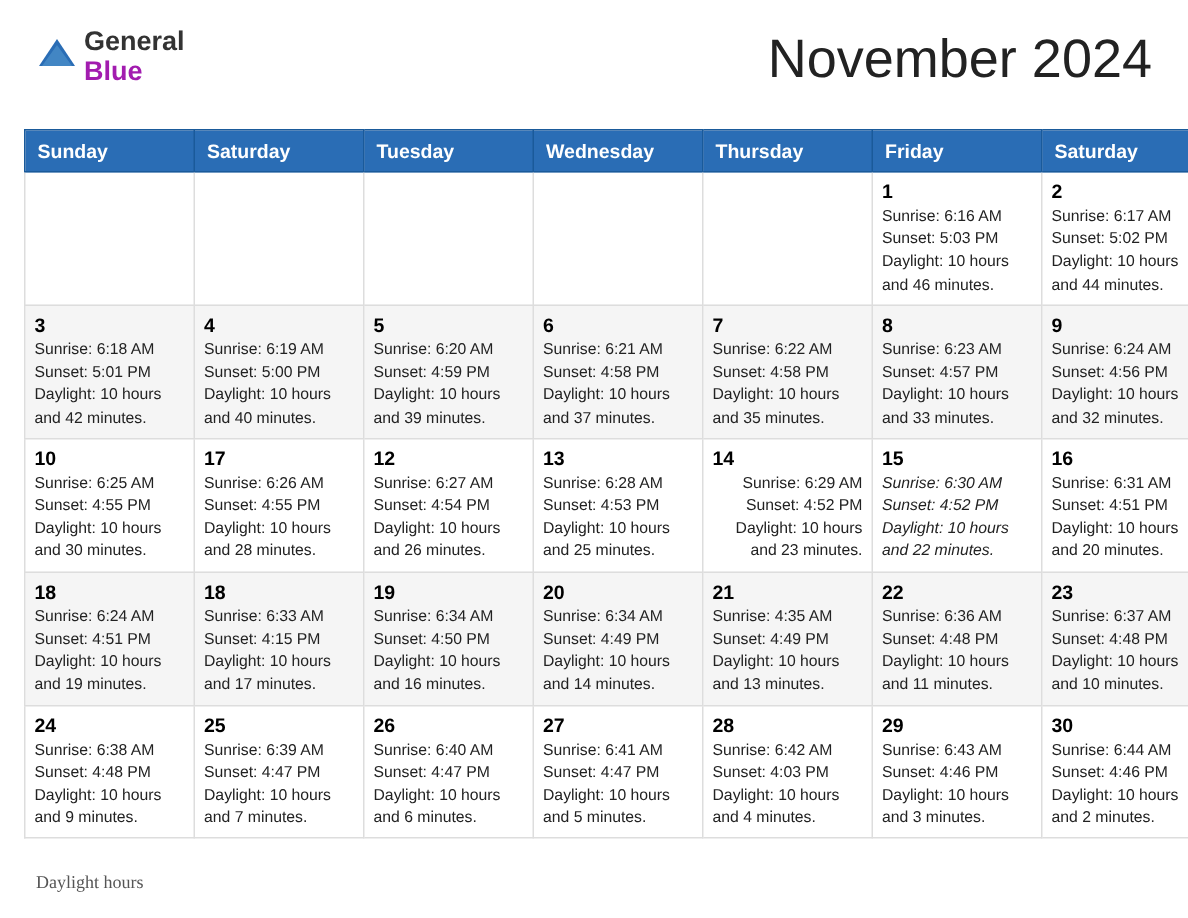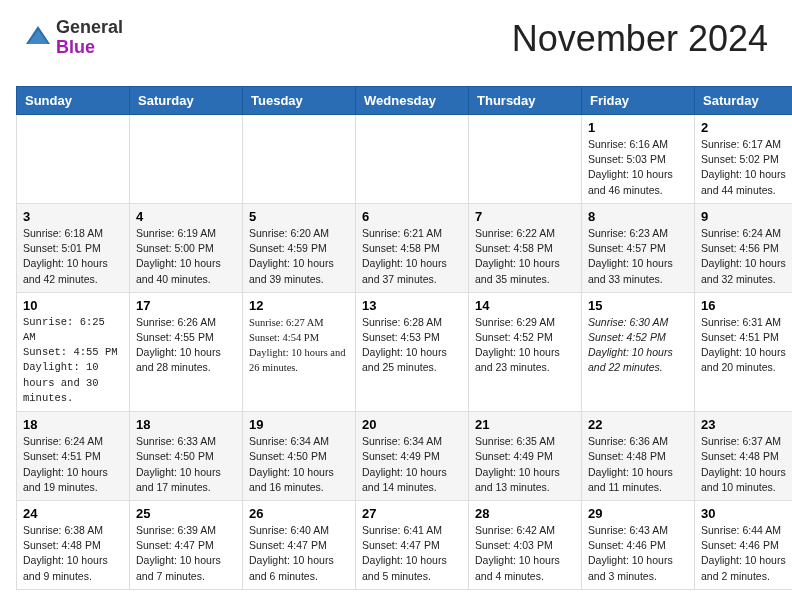--- a/index.html
+++ b/index.html
@@ -185,45 +185,45 @@
         <td>
           <span class="day-num">9</span>
           <div class="day-info" style="white-space: pre-line;">Sunrise: 6:24 AM
 Sunset: 4:56 PM
 Daylight: 10 hours and 32 minutes.</div>
         </td>
       </tr>
       <tr>
         <td>
           <span class="day-num">10</span>
-          <div class="day-info" style="white-space: pre-line; font-family: Liberation Mono, monospace;">Sunrise: 6:25 AM
+          <div class="day-info" style="white-space: pre-line;">Sunrise: 6:25 AM
 Sunset: 4:55 PM
 Daylight: 10 hours and 30 minutes.</div>
         </td>
         <td>
           <span class="day-num">17</span>
           <div class="day-info" style="white-space: pre-line;">Sunrise: 6:26 AM
 Sunset: 4:55 PM
 Daylight: 10 hours and 28 minutes.</div>
         </td>
         <td>
           <span class="day-num">12</span>
-          <div class="day-info" style="white-space: pre-line; font-family: Liberation Serif, serif;">Sunrise: 6:27 AM
+          <div class="day-info" style="white-space: pre-line;">Sunrise: 6:27 AM
 Sunset: 4:54 PM
 Daylight: 10 hours and 26 minutes.</div>
         </td>
         <td>
           <span class="day-num">13</span>
           <div class="day-info" style="white-space: pre-line;">Sunrise: 6:28 AM
 Sunset: 4:53 PM
 Daylight: 10 hours and 25 minutes.</div>
         </td>
         <td>
           <span class="day-num">14</span>
-          <div class="day-info" style="white-space: pre-line;">Sunrise: 6:29 AM
+          <div class="day-info" style="white-space: pre-line; text-align: right;">Sunrise: 6:29 AM
 Sunset: 4:52 PM
 Daylight: 10 hours and 23 minutes.</div>
         </td>
         <td>
           <span class="day-num">15</span>
           <div class="day-info" style="white-space: pre-line; font-style: italic;">Sunrise: 6:30 AM
 Sunset: 4:52 PM
 Daylight: 10 hours and 22 minutes.</div>
         </td>
         <td>
@@ -236,38 +236,38 @@
       <tr>
         <td>
           <span class="day-num">18</span>
           <div class="day-info" style="white-space: pre-line;">Sunrise: 6:24 AM
 Sunset: 4:51 PM
 Daylight: 10 hours and 19 minutes.</div>
         </td>
         <td>
           <span class="day-num">18</span>
           <div class="day-info" style="white-space: pre-line;">Sunrise: 6:33 AM
-Sunset: 4:50 PM
+Sunset: 4:15 PM
 Daylight: 10 hours and 17 minutes.</div>
         </td>
         <td>
           <span class="day-num">19</span>
           <div class="day-info" style="white-space: pre-line;">Sunrise: 6:34 AM
 Sunset: 4:50 PM
 Daylight: 10 hours and 16 minutes.</div>
         </td>
         <td>
           <span class="day-num">20</span>
           <div class="day-info" style="white-space: pre-line;">Sunrise: 6:34 AM
 Sunset: 4:49 PM
 Daylight: 10 hours and 14 minutes.</div>
         </td>
         <td>
           <span class="day-num">21</span>
-          <div class="day-info" style="white-space: pre-line;">Sunrise: 6:35 AM
+          <div class="day-info" style="white-space: pre-line;">Sunrise: 4:35 AM
 Sunset: 4:49 PM
 Daylight: 10 hours and 13 minutes.</div>
         </td>
         <td>
           <span class="day-num">22</span>
           <div class="day-info" style="white-space: pre-line;">Sunrise: 6:36 AM
 Sunset: 4:48 PM
 Daylight: 10 hours and 11 minutes.</div>
         </td>
         <td>

